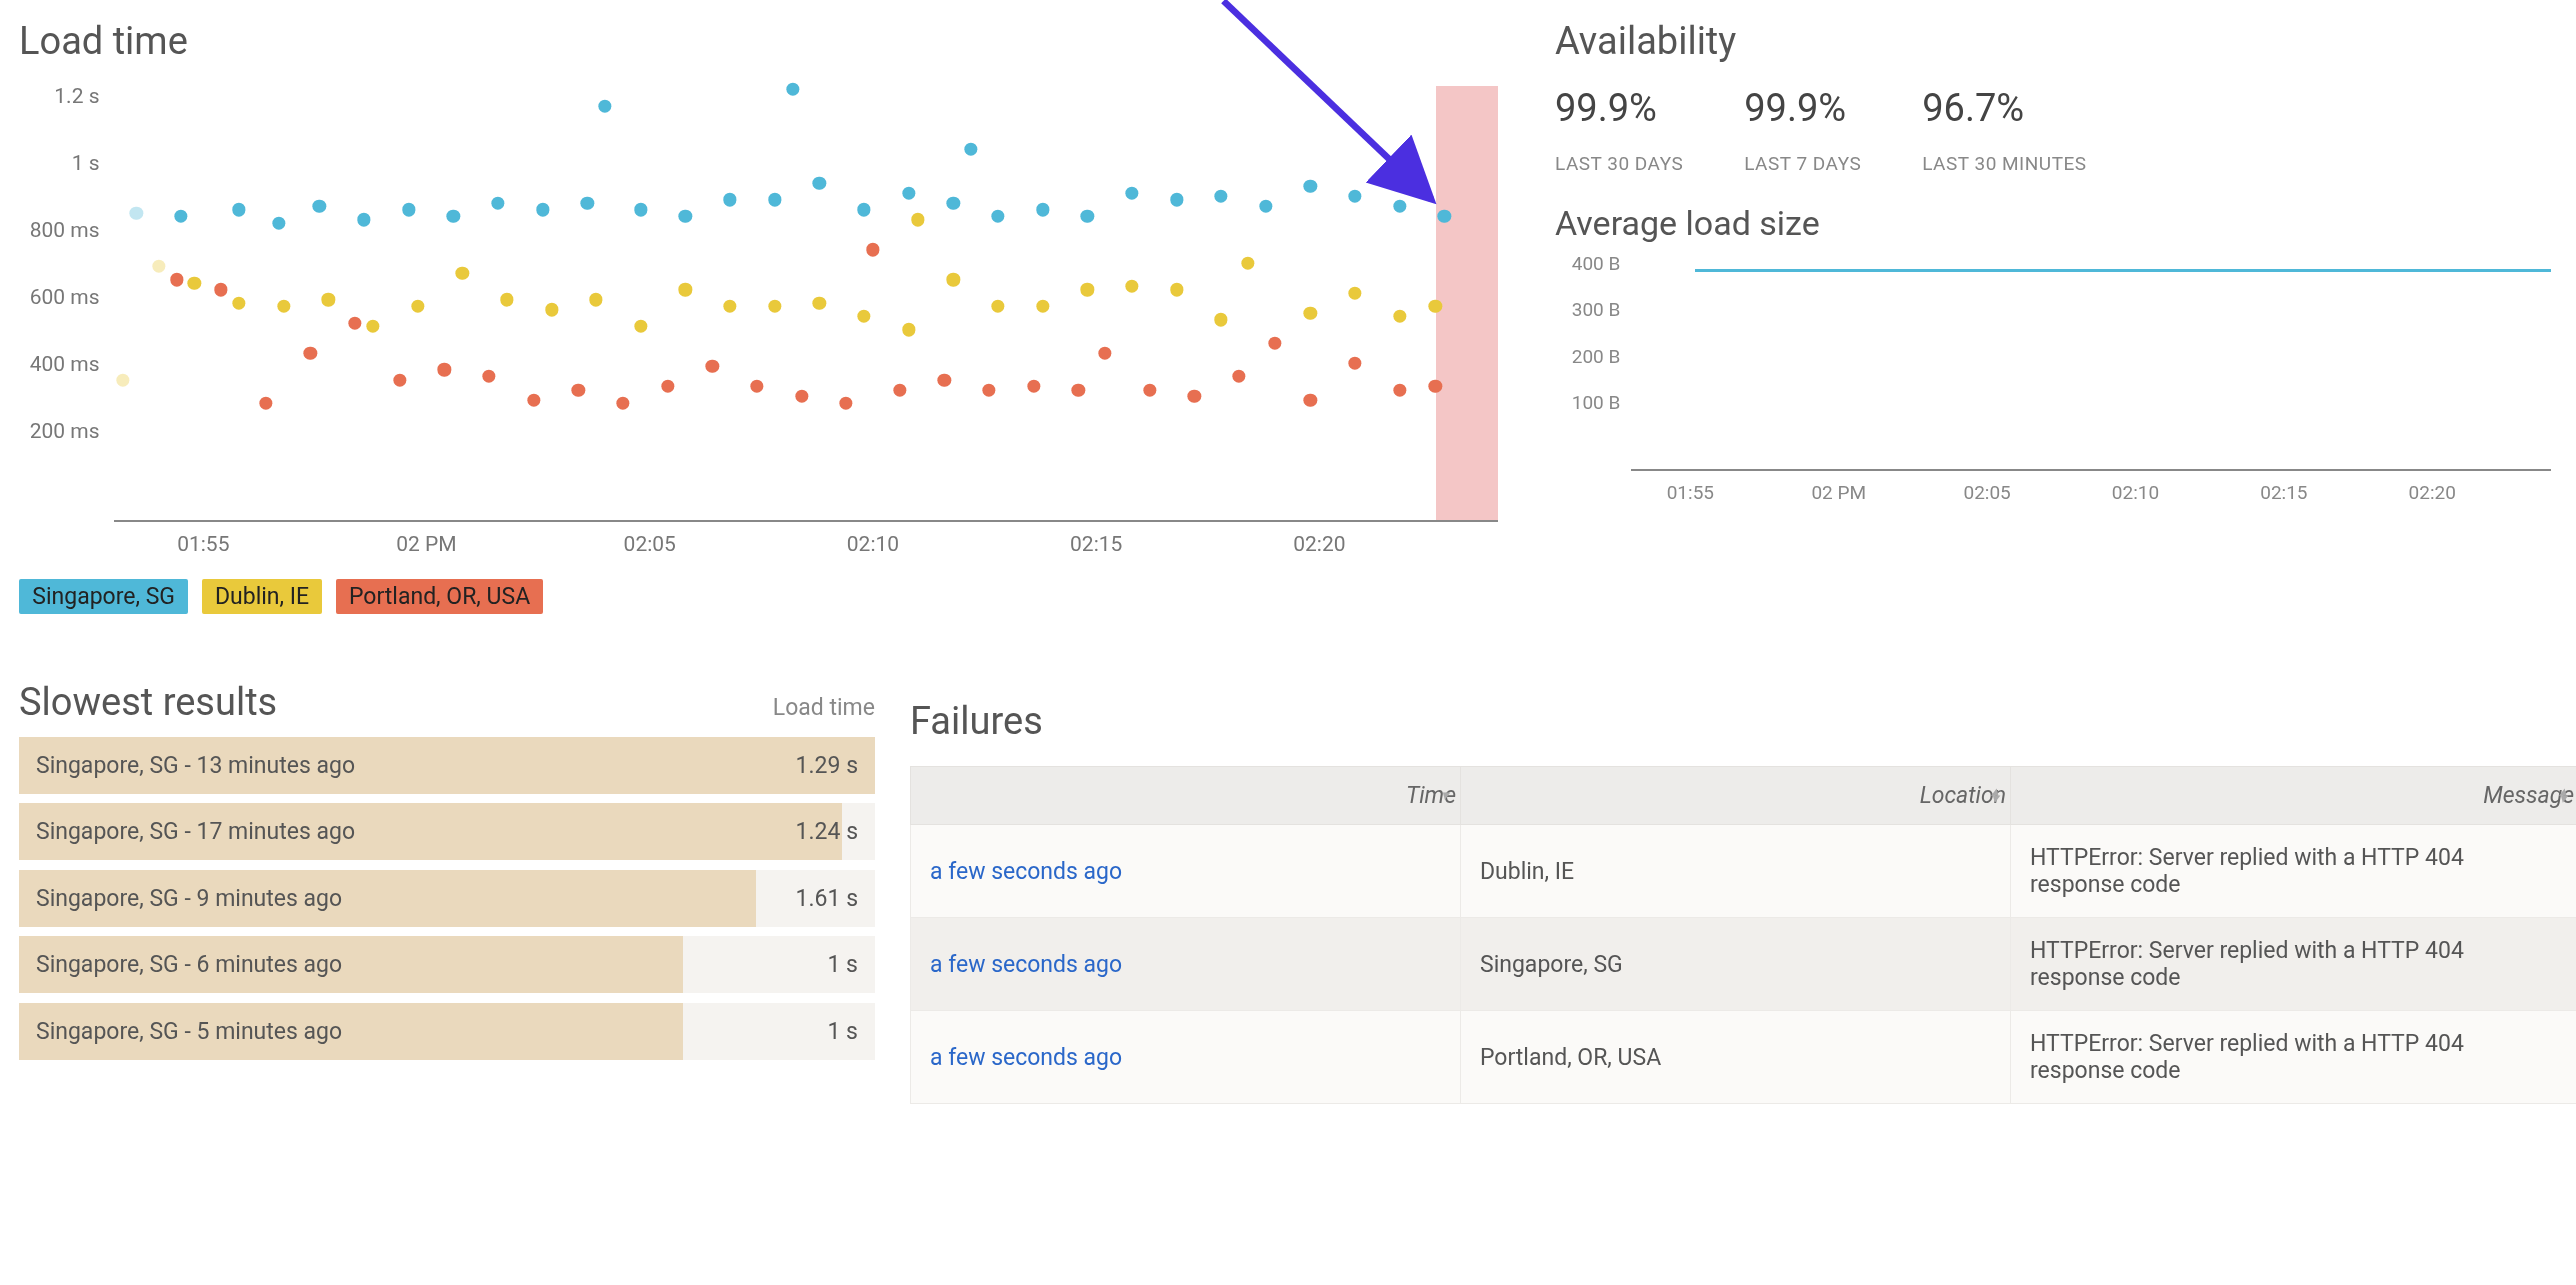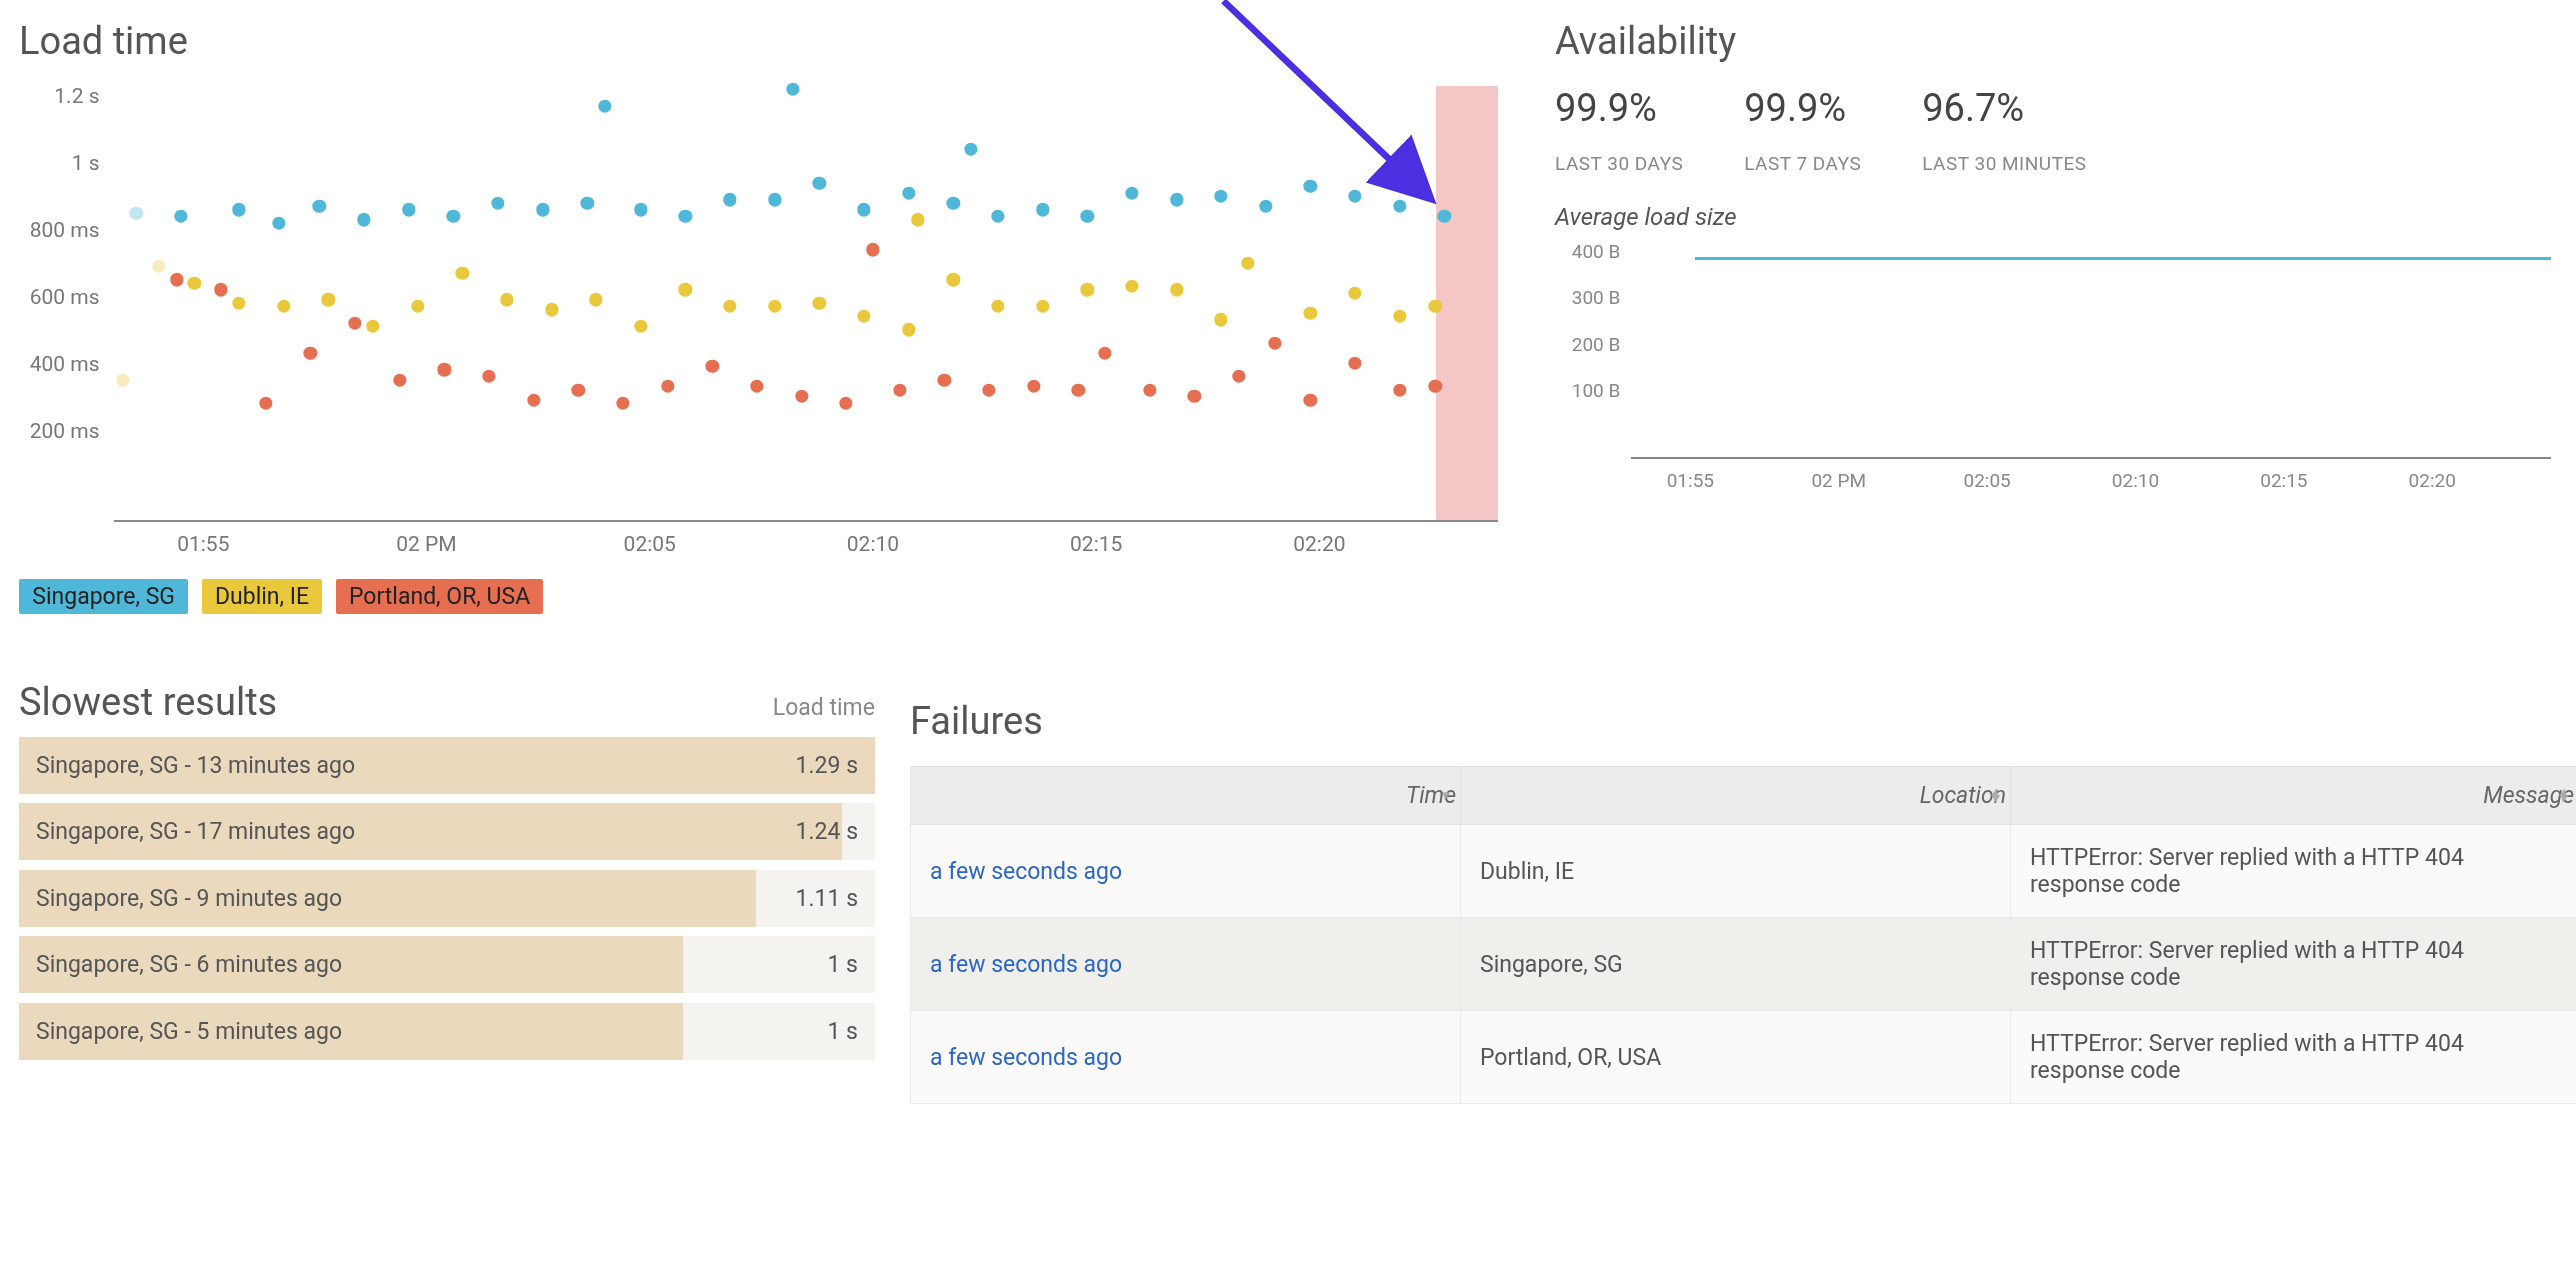--- a/index.html
+++ b/index.html
@@ -74,21 +74,21 @@
     pointer-events: none;
   }
 
   
   .avail-panel { }
   .avail-stats {
     display: flex; gap: 61px; margin-bottom: 28.4px;
   }
   .avail-stat-value { font-size: 38px; color: #444; font-weight: 400; }
   .avail-stat-label { font-size: 19px; color: #888; letter-spacing: 0.5px; margin-top: 22px; }
-  .avgsize-title { font-size: 24px; font-weight: 400; color: #555; margin: 19px 0 19px; font-style: italic; }
+  .avgsize-title { font-size: 34px; font-weight: 400; color: #555; margin: 19px 0 19px; }
   .avgsize-chart {
     position: relative;
     height: 247px;
     margin-bottom: 9.5px;
   }
   .as-plot {
     position: absolute; left: 76px; right: 0; top: 0; bottom: 38px;
     border-bottom: 2.8px solid #888;
   }
   .as-y-labels { position: absolute; left: 0; top: 0; bottom: 38px; width: 71px; }
@@ -354,21 +354,21 @@
           <div class="slowest-value">1.29 s</div>
         </div>
         <div class="slowest-row">
           <div class="slowest-bar" style="width: 96.124%;"></div>
           <div class="slowest-label">Singapore, SG - 17 minutes ago</div>
           <div class="slowest-value">1.24 s</div>
         </div>
         <div class="slowest-row">
           <div class="slowest-bar" style="width: 86.0465%;"></div>
           <div class="slowest-label">Singapore, SG - 9 minutes ago</div>
-          <div class="slowest-value">1.11 s</div>
+          <div class="slowest-value">1.61 s</div>
         </div>
         <div class="slowest-row">
           <div class="slowest-bar" style="width: 77.5194%;"></div>
           <div class="slowest-label">Singapore, SG - 6 minutes ago</div>
           <div class="slowest-value">1 s</div>
         </div>
         <div class="slowest-row">
           <div class="slowest-bar" style="width: 77.5194%;"></div>
           <div class="slowest-label">Singapore, SG - 5 minutes ago</div>
           <div class="slowest-value">1 s</div>

